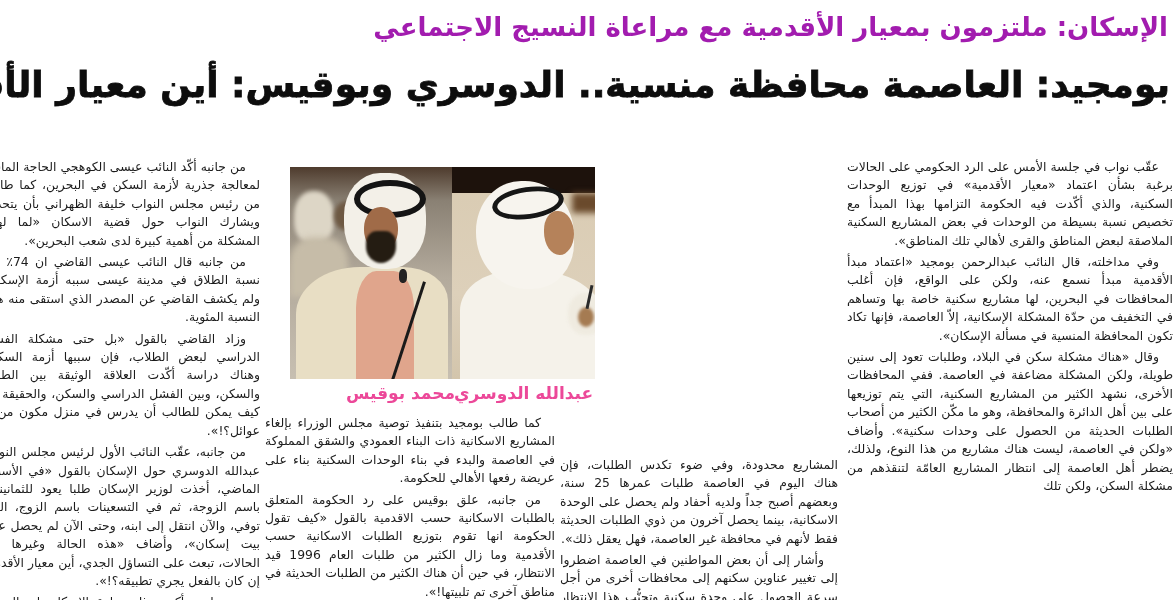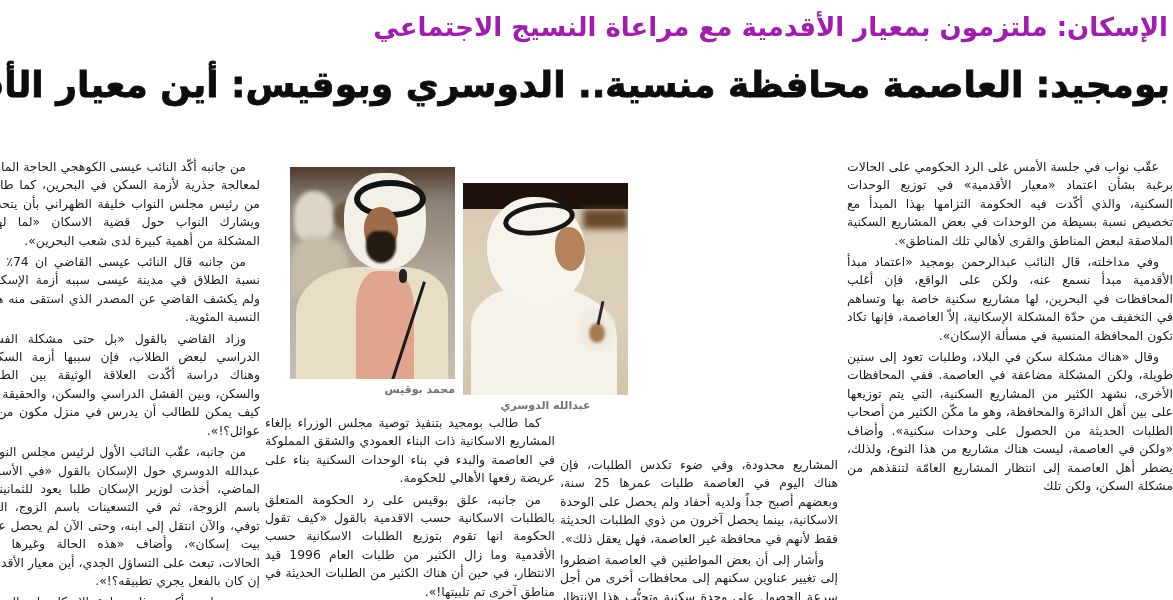--- a/index.html
+++ b/index.html
@@ -36,25 +36,25 @@
   .col-right{top:158px;right:0;width:326px;height:442px;overflow:hidden;}
   .col-left{top:158px;left:-16px;width:276px;height:442px;overflow:hidden;}
   .col-mid-b{top:414px;left:560px;width:278px;height:186px;overflow:hidden;margin-top:42px;}
   .col-mid-a{top:414px;left:265px;width:290px;height:186px;overflow:hidden;}
 
   
   .photo-block{position:absolute;top:167px;margin:0;padding:0;}
   .photo{position:relative;width:100%;height:212px;overflow:hidden;}
   .photo *{position:absolute;}
   figcaption{
-    font-size:11px;font-weight:bold;color:#737373;margin-top:4px;
+    font-size:17px;font-weight:bold;color:#ec4899;margin-top:4px;
     text-align:right;
   }
   #photo1{left:290px;width:165px;}
-  #photo2{left:463px;width:165px;margin-top:16px;}
+  #photo2{left:452px;width:143px;}
   #photo3{left:645px;width:175px;}
   #photo3 figcaption{padding-right:12px;}
   #photo2 figcaption{text-align:center;}
 
   
   .p1-bg{inset:0;background:linear-gradient(180deg,#4e3b2d 0%,#8a8174 16%,#b3aa9c 52%,#c7bfb1 100%);}
   .p1-blur1{left:4px;top:24px;width:40px;height:52px;background:#ddd6c6;border-radius:46% 46% 40% 40%;filter:blur(2px);}
   .p1-blur1b{left:0;top:70px;width:58px;height:60px;background:#c6bca8;border-radius:40% 40% 0 0;filter:blur(3px);}
   .p1-blur2{left:44px;top:34px;width:26px;height:30px;background:#6d5842;border-radius:50%;filter:blur(2px);}
   .p1-ghutra{left:54px;top:6px;width:82px;height:96px;background:#f3f0e8;border-radius:44% 44% 46% 46%;filter:blur(0.5px);}

